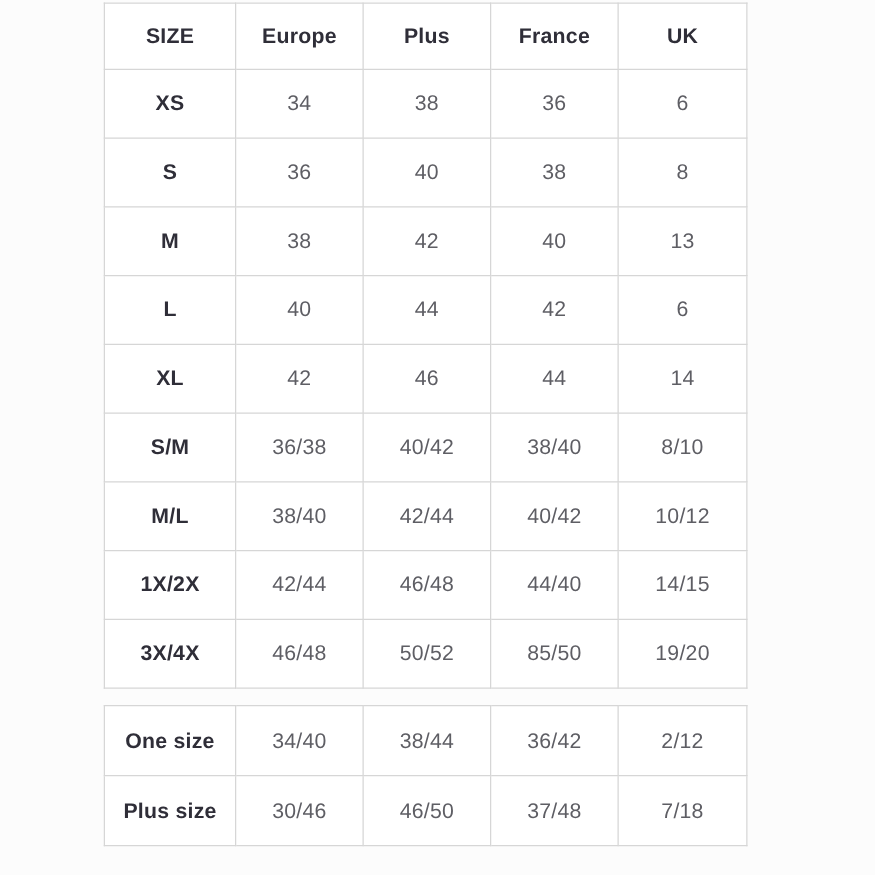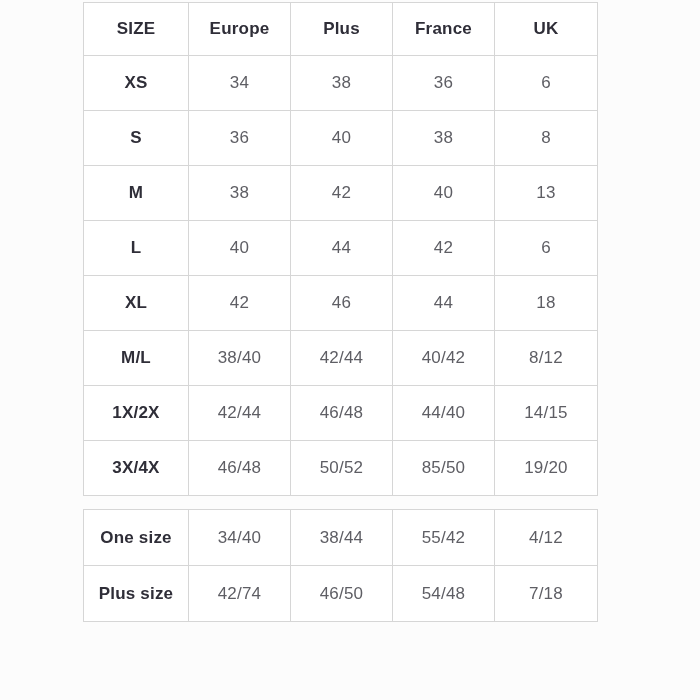--- a/index.html
+++ b/index.html
@@ -99,28 +99,35 @@
         <td>40</td>
         <td>44</td>
         <td>42</td>
         <td>6</td>
       </tr>
       <tr>
         <th>XL</th>
         <td>42</td>
         <td>46</td>
         <td>44</td>
-        <td>18</td>
+        <td>14</td>
+      </tr>
+      <tr>
+        <th>S/M</th>
+        <td>36/38</td>
+        <td>40/42</td>
+        <td>38/40</td>
+        <td>8/10</td>
       </tr>
       <tr>
         <th>M/L</th>
         <td>38/40</td>
         <td>42/44</td>
         <td>40/42</td>
-        <td>8/12</td>
+        <td>10/12</td>
       </tr>
       <tr>
         <th>1X/2X</th>
         <td>42/44</td>
         <td>46/48</td>
         <td>44/40</td>
         <td>14/15</td>
       </tr>
       <tr>
         <th>3X/4X</th>
@@ -138,26 +145,26 @@
         <col class="col-europe">
         <col class="col-italy">
         <col class="col-france">
         <col class="col-uk">
     </colgroup>
     <tbody>
       <tr>
         <th>One size</th>
         <td>34/40</td>
         <td>38/44</td>
-        <td>55/42</td>
-        <td>4/12</td>
+        <td>36/42</td>
+        <td>2/12</td>
       </tr>
       <tr>
         <th>Plus size</th>
-        <td>42/74</td>
+        <td>30/46</td>
         <td>46/50</td>
-        <td>54/48</td>
+        <td>37/48</td>
         <td>7/18</td>
       </tr>
     </tbody>
   </table>
 
 </div>
 
 </body></html>

